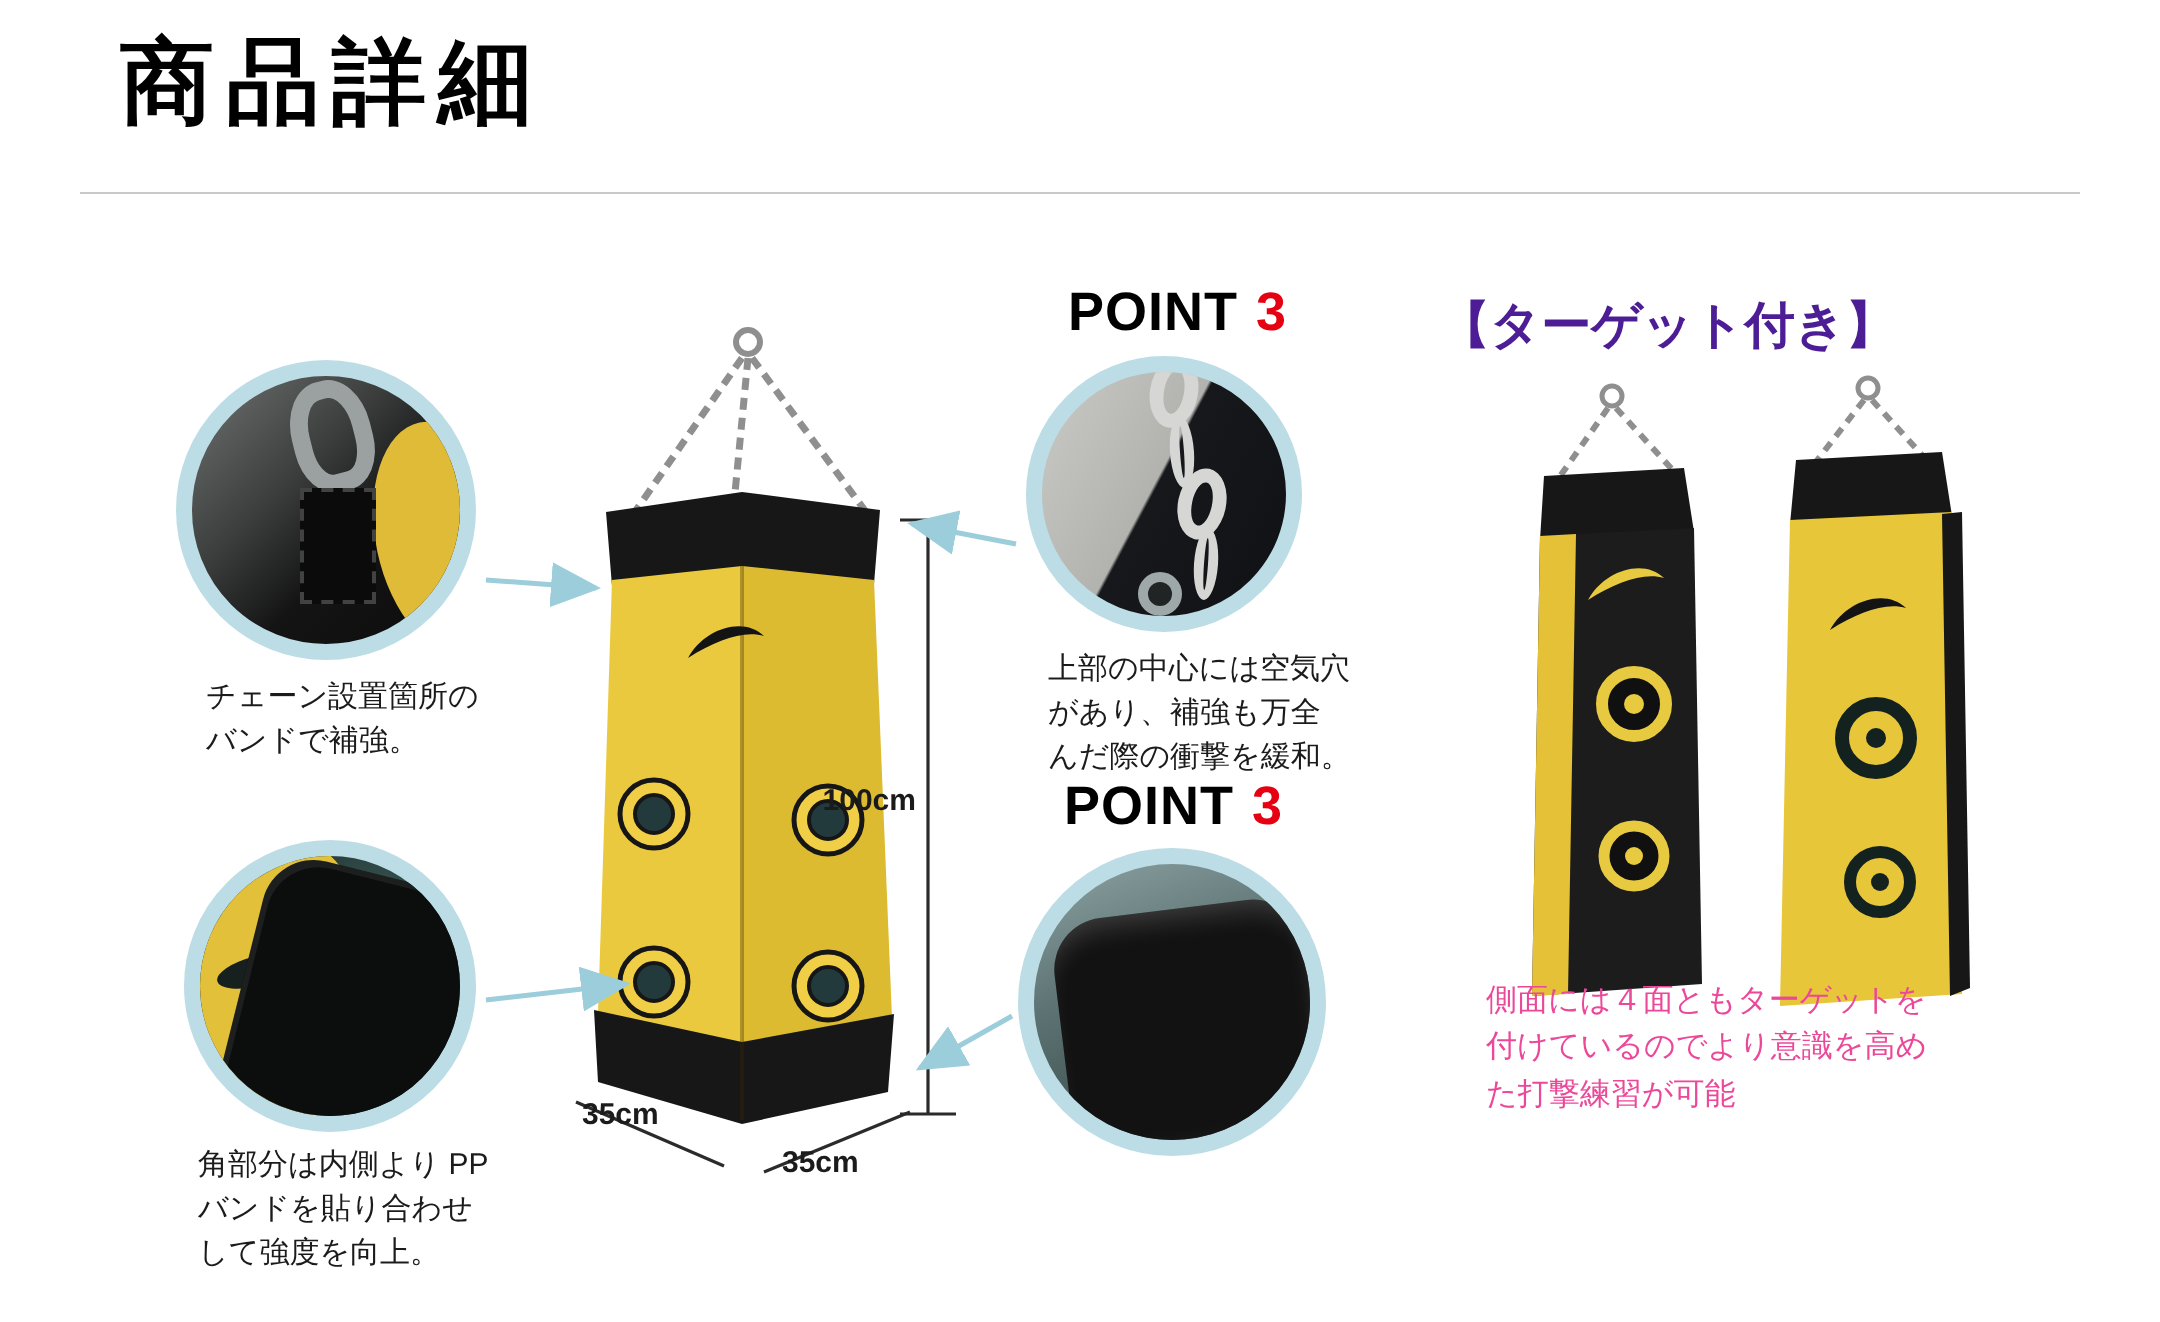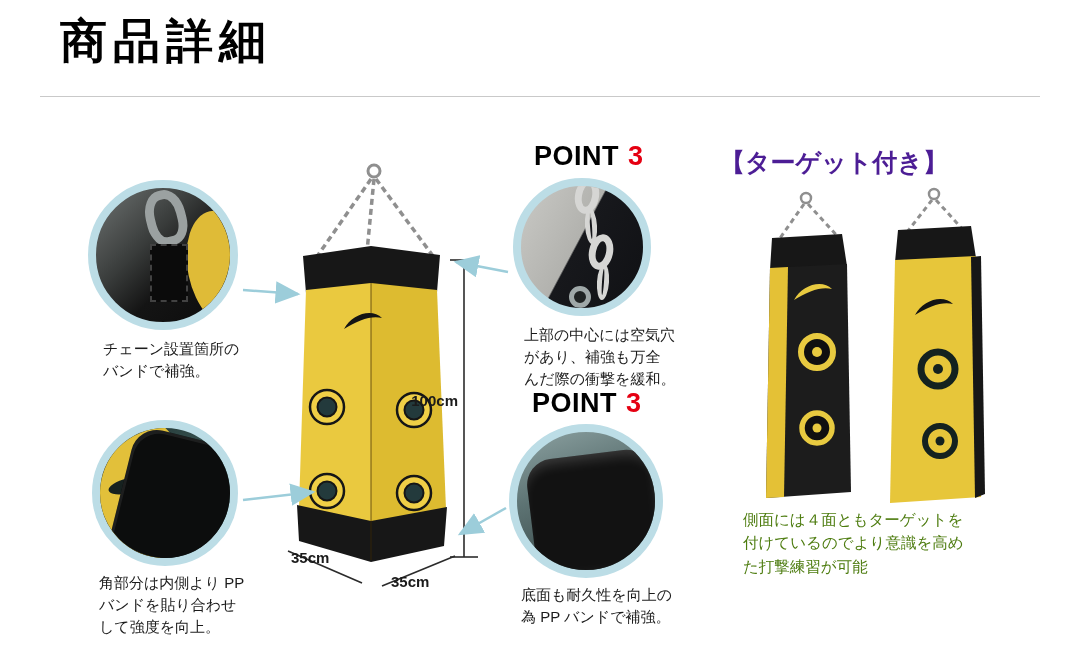--- a/index.html
+++ b/index.html
@@ -21,21 +21,21 @@
   .point-desc {
     position:absolute; font-size:15px; line-height:1.45; color:#1b1b1b; white-space:pre-line;
   }
 
   .dim-label { position:absolute; font-size:15px; font-weight:700; color:#1b1b1b; }
   .dim-h { left:408px; top:392px; width:50px; text-align:right; }
   .dim-w { left:291px; top:549px; }
   .dim-d { left:391px; top:573px; }
 
   .target-heading { position:absolute; left:720px; top:146px; font-size:25px; font-weight:800; color:#4c1d95; }
-  .target-desc { position:absolute; left:743px; top:508px; font-size:15.5px; line-height:1.5; color:#4d7c0f; white-space:pre-line; }
+  .target-desc { position:absolute; left:743px; top:489px; font-size:15.5px; line-height:1.5; color:#ec4899; white-space:pre-line; }
 
   
   .callout {
     position:absolute; border-radius:50%; border:8px solid #bcdde6;
     overflow:hidden; box-sizing:border-box;
   }
   .callout > div { position:absolute; }
 
   .c1 { left:88px; top:180px; width:150px; height:150px;
         background:linear-gradient(135deg,#6f7372 0%,#3a3d3c 38%,#141414 62%,#0c0c0c 100%); }
@@ -199,22 +199,20 @@
   <div class="point-desc" style="left:524px; top:324px">上部の中心には空気穴
 があり、補強も万全
 んだ際の衝撃を緩和。</div>
 
   <div class="point-label" style="left:532px; top:388px">
     <span>POINT</span><span class="pl-num">3</span>
   </div>
   <div class="callout c4">
     <div class="c4-cube"></div>
   </div>
-  <div class="point-desc" style="left:521px; top:584px">底面も耐久性を向上の
-為 PP バンドで補強。</div>
 
   <div class="dim-label dim-h">100cm</div>
   <div class="dim-label dim-w">35cm</div>
   <div class="dim-label dim-d">35cm</div>
 
   <div class="target-heading">【ターゲット付き】</div>
   <div class="target-desc">側面には４面ともターゲットを
 付けているのでより意識を高め
 た打撃練習が可能</div>
 

